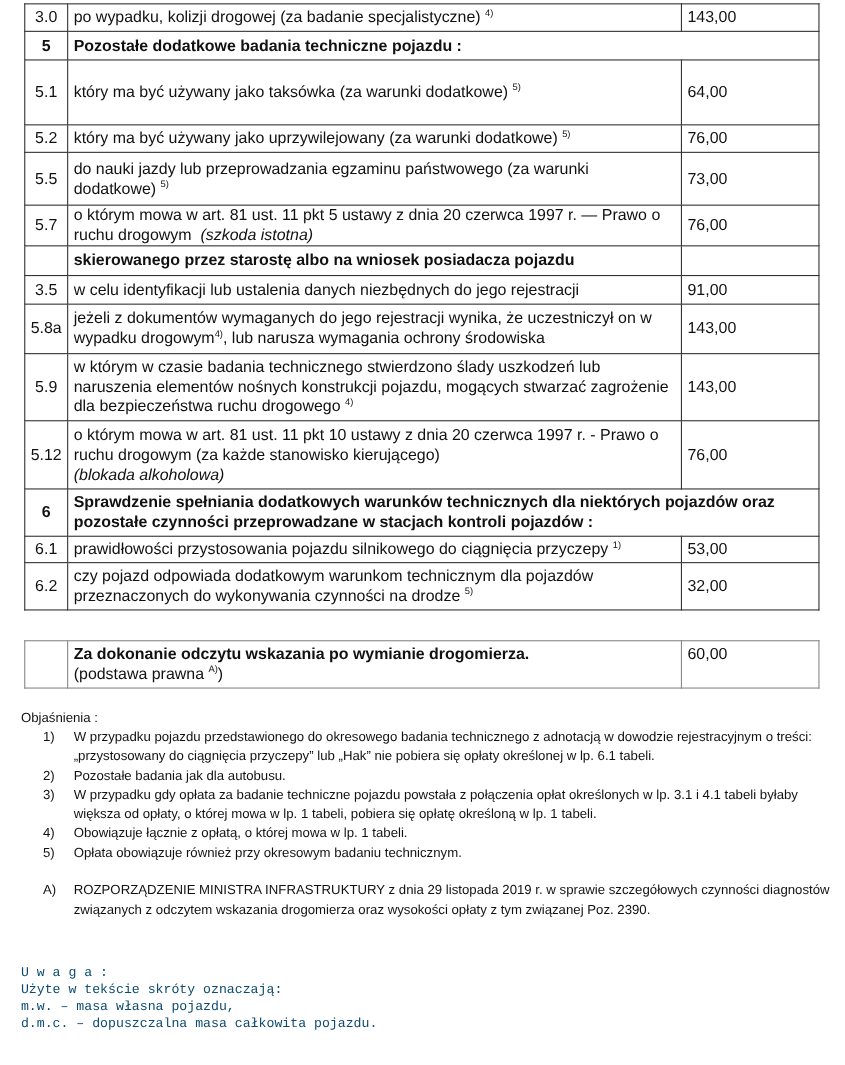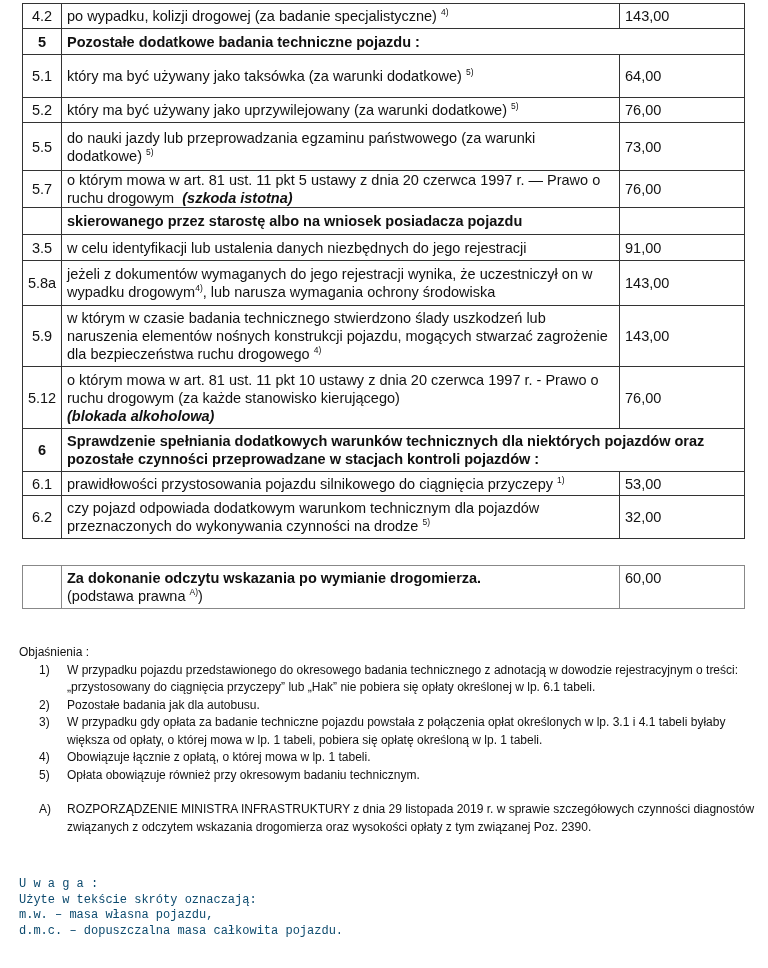--- a/index.html
+++ b/index.html
@@ -6,47 +6,47 @@
   body {
     width: 768px; height: 968px; position: relative; overflow: hidden;
     font-family: "Liberation Sans", sans-serif; color: #111;
     font-size: 14.5px;
   }
   .tbl { position: absolute; left: 22px; width: 723px; border-collapse: collapse; table-layout: fixed; }
   .tbl td { border: 1.3px solid #333; padding: 0 5px; vertical-align: middle; line-height: 18px; }
   .tbl td.lp { width: 30px; text-align: center; padding: 0 4px; }
   .tbl td.price { width: 114px; text-align: left; }
   .t1 { top: 3px; }
-  .t2 { top: 565px; border-radius: 14px; }
+  .t2 { top: 582px; border-radius: 14px; }
   .t2 td { border-color: #888; vertical-align: top; padding-top: 3px; }
   .b { font-weight: bold; }
-  .bi { font-weight: bold; font-style: italic; }
+  .bi { font-weight: normal; font-style: italic; }
   sup { font-size: 8.5px; vertical-align: super; line-height: 0; }
   .notes { position: absolute; left: 19px; top: 644px; width: 740px; line-height: 17.5px; font-size: 12px; }
   .notes ol { list-style: none; margin: 0; padding: 0; }
   .notes li { position: relative; padding-left: 48px; }
   .notes li .num { position: absolute; left: 20px; }
   .gap { height: 17px; }
   .uwaga { position: absolute; left: 19px; top: 877px; font-family: Liberation Mono, monospace; font-size: 12px; color: #0c4a6e; line-height: 15.5px; }
 </style>
 </head>
 <body>
 
 <table class="tbl t1">
   <tbody>
       <tr style="height:25px">
-    <td class="lp">4.2</td>
+    <td class="lp">3.0</td>
     <td><span>po wypadku, kolizji drogowej (za badanie specjalistyczne)</span> <sup>4)</sup></td>
     <td class="price">143,00</td>
   </tr>
   <tr style="height:26px">
     <td class="lp b">5</td>
     <td class="b" colspan="2">Pozostałe dodatkowe badania techniczne pojazdu :</td>
   </tr>
-  <tr style="height:43px">
+  <tr style="height:59px">
     <td class="lp">5.1</td>
     <td><span>który ma być używany jako taksówka (za warunki dodatkowe)</span> <sup>5)</sup></td>
     <td class="price">64,00</td>
   </tr>
   <tr style="height:25px">
     <td class="lp">5.2</td>
     <td><span>który ma być używany jako uprzywilejowany (za warunki dodatkowe)</span> <sup>5)</sup></td>
     <td class="price">76,00</td>
   </tr>
   <tr style="height:48px">

